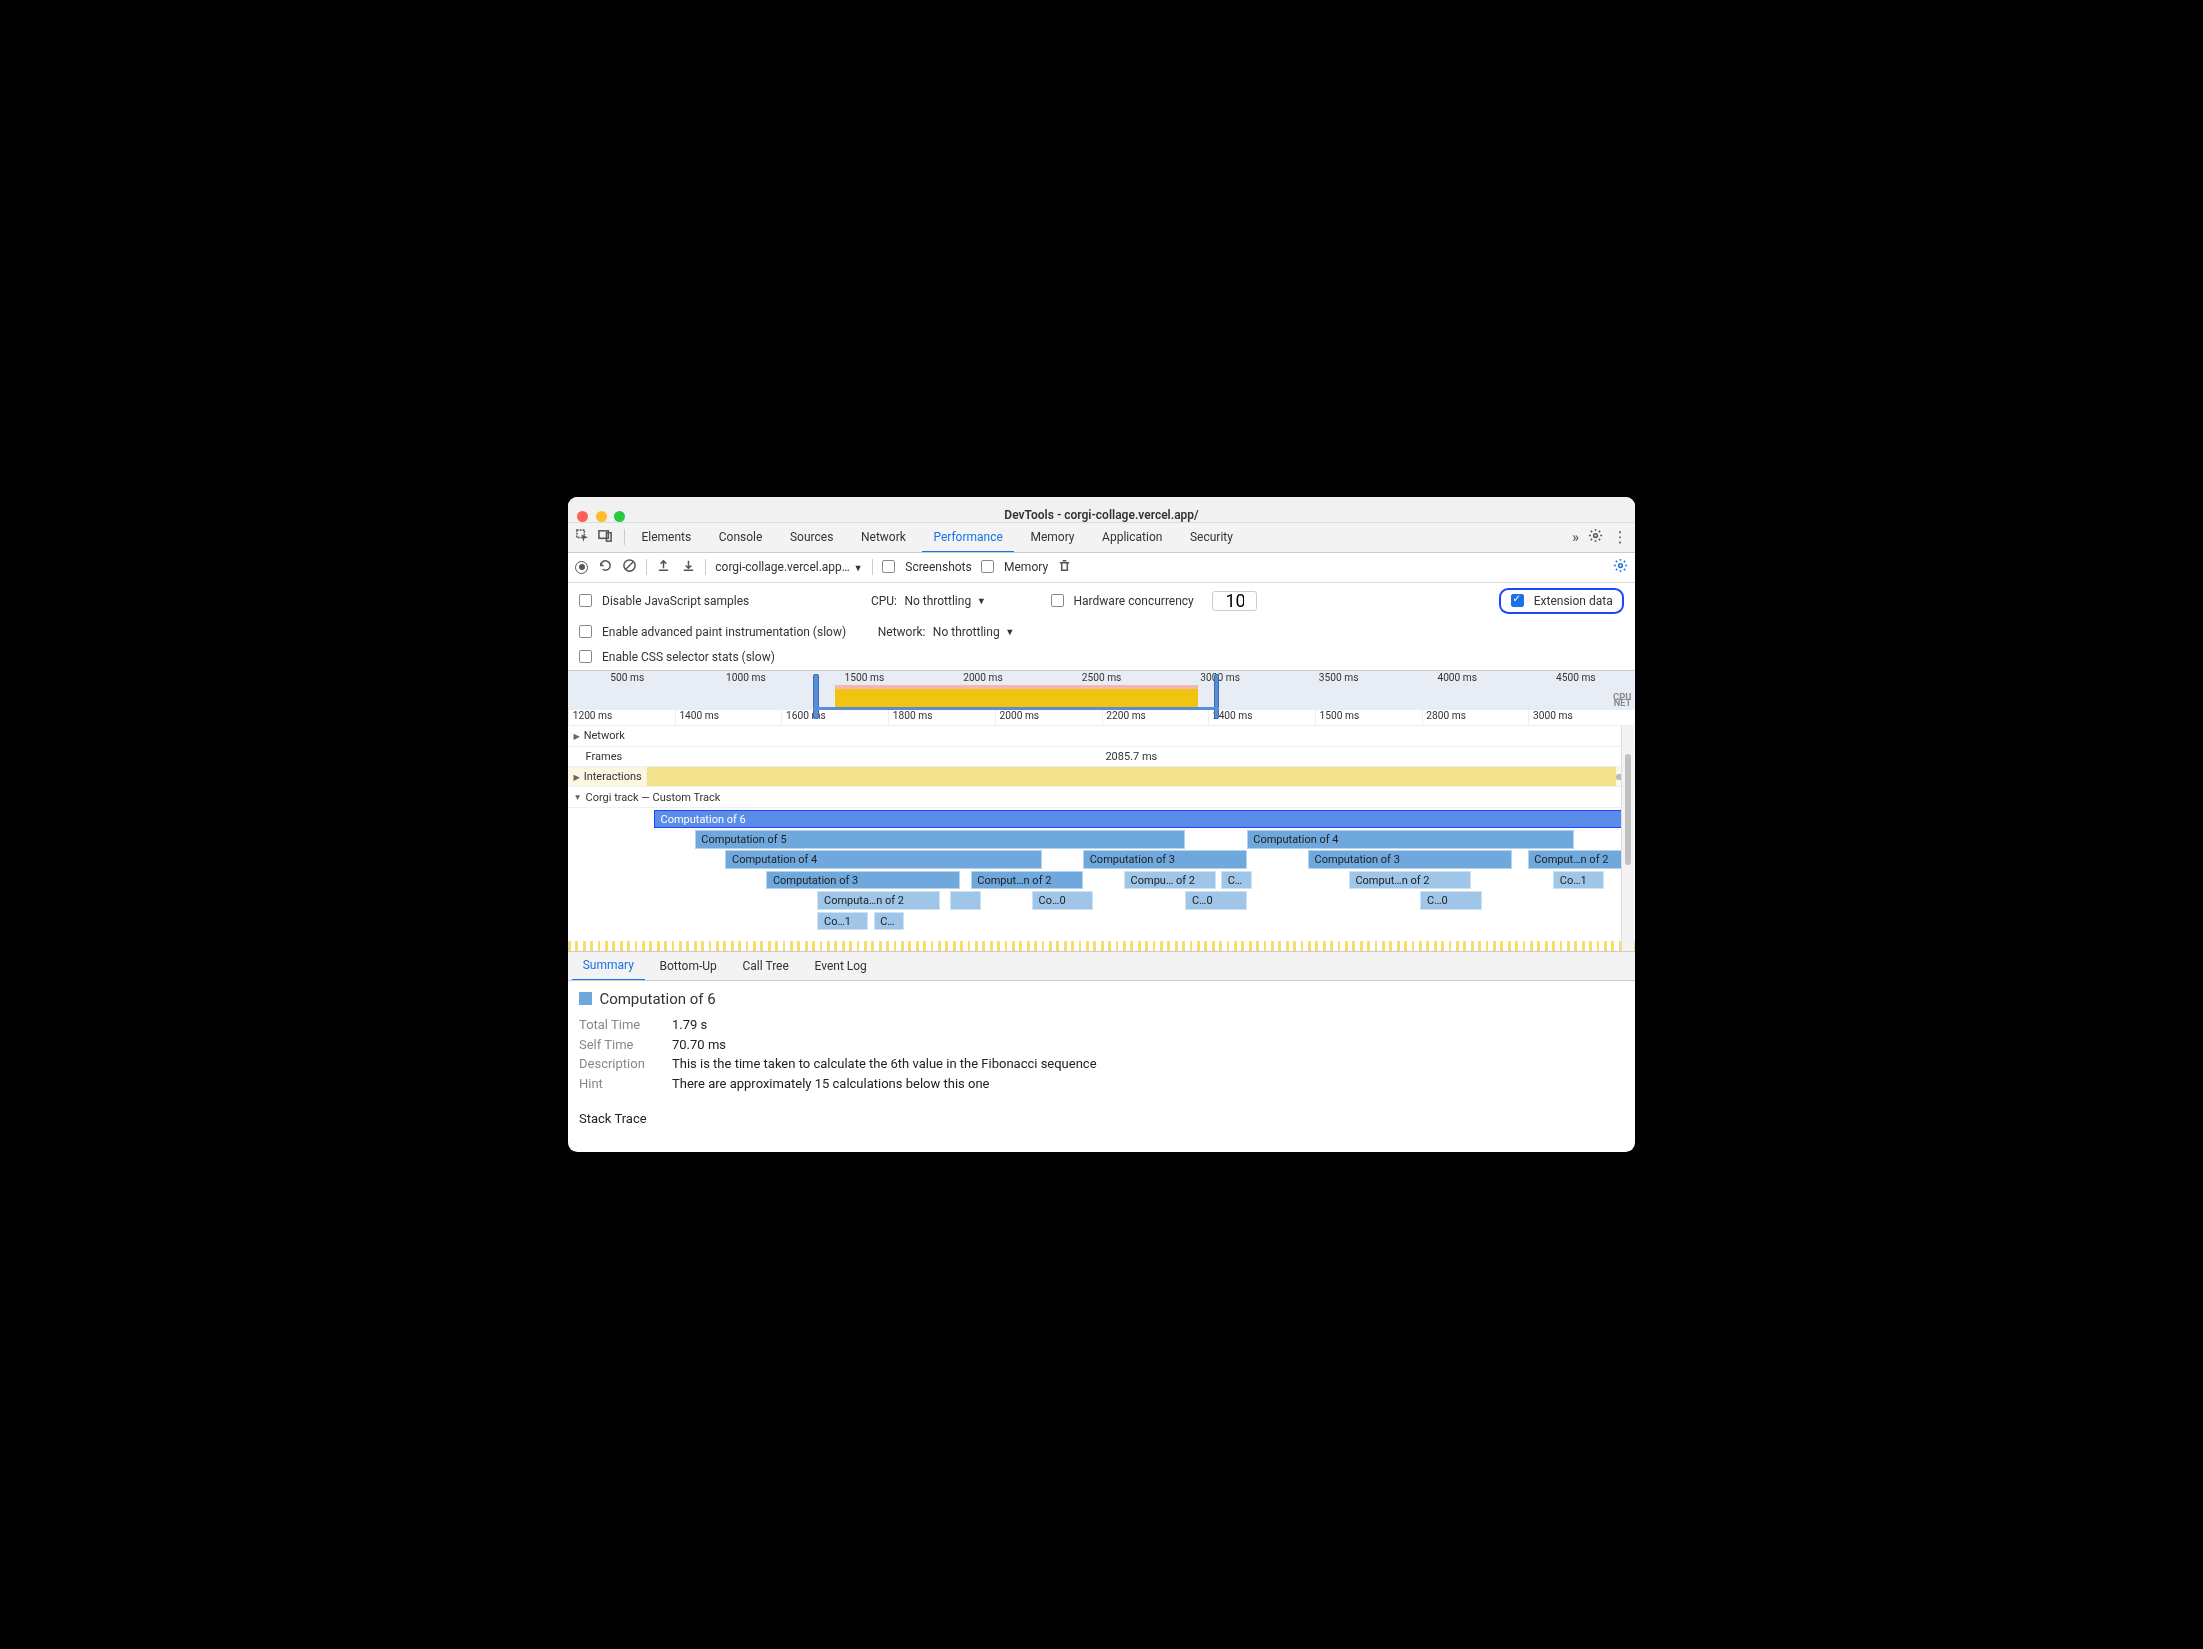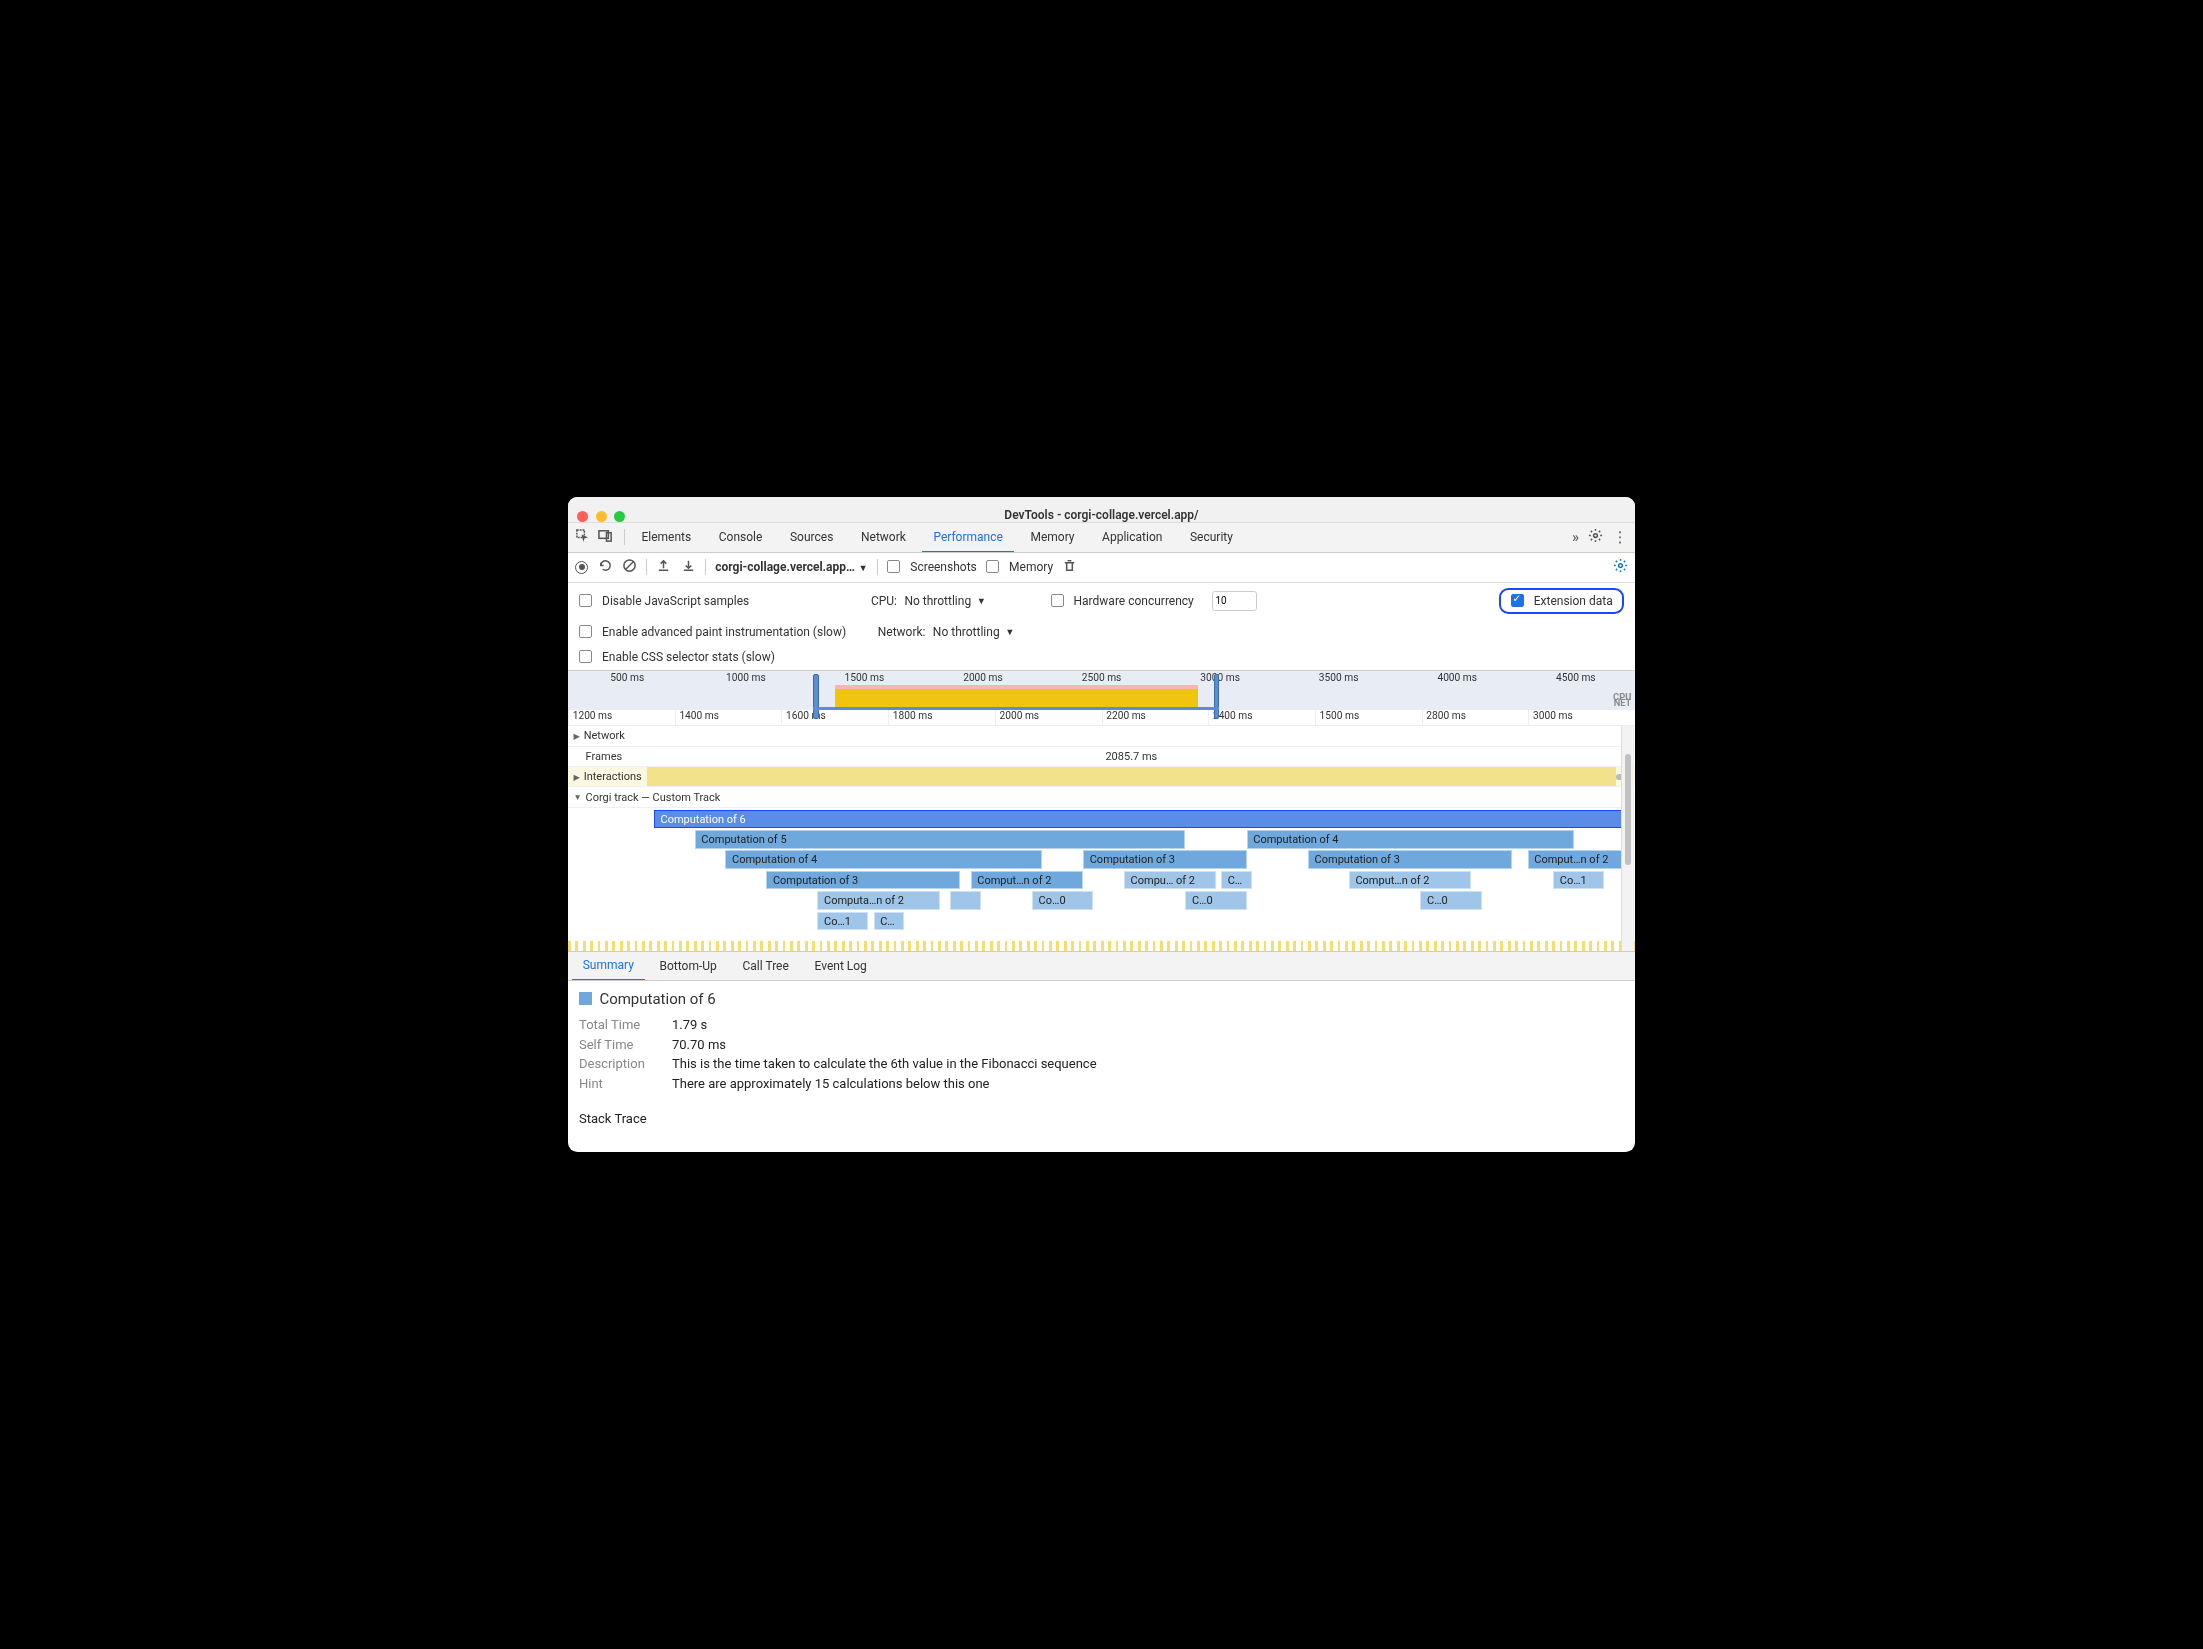--- a/index.html
+++ b/index.html
@@ -19,32 +19,32 @@
   .tabs-bar { display: flex; align-items: center; height: 30px; border-bottom: 0.9px solid #ccc; background: #f3f3f3; padding: 0 7.4px; gap: 5.6px; }
   .tabs-left-icons { display: flex; gap: 7.4px; align-items: center; padding-right: 5.6px; }
   .tabs-sep { width: 0.9px; height: 16.7px; background: #ccc; }
   .tab { font-size: 12px; color: #333; padding: 0 11px; height: 100%; display: flex; align-items: center; cursor: pointer; }
   .tab.active { color: #1a73e8; border-bottom: 1.9px solid #1a73e8; }
   .tabs-right { margin-left: auto; display: flex; gap: 9.3px; align-items: center; }
   
   
   .toolbar { display: flex; align-items: center; height: 30px; border-bottom: 0.9px solid #ddd; padding: 0 7.4px; gap: 9.3px; font-size: 12px; color: #333; background: #fff; }
   .tb-sep { width: 0.9px; height: 16.7px; background: #ccc; }
-  .url-select { display: flex; align-items: center; gap: 3.7px; font-weight: bold; }
+  .url-select { display: flex; align-items: center; gap: 3.7px; }
   .checkbox { width: 13px; height: 13px; border: 0.9px solid #888; border-radius: 1.9px; display: inline-block; position: relative; }
   .checkbox.checked { background: #1a73e8; border-color: #1a73e8; }
   .checkbox.checked::after { content: "✓"; color: #fff; font-size: 10.2px; position: absolute; top: -1.9px; left: 0.9px; }
   .chk-label { display: flex; align-items: flex-start; gap: 10px; }
   
   
   .settings-row { display: flex; align-items: center; padding: 5.6px 11px; gap: 18.6px; font-size: 12px; color: #333; background: #fff; }
   .settings-row .field { display: flex; align-items: center; gap: 7.4px; }
   .dropdown-val { display: flex; align-items: center; gap: 5.6px; }
   .triangle-down { font-size: 9.3px; }
-  .hw-input { width: 45px; height: 20.4px; border: 0.9px solid #ccc; border-radius: 2.8px; padding: 0 2px; font-size: 10px; }
+  .hw-input { width: 45px; height: 20.4px; border: 0.9px solid #ccc; border-radius: 2.8px; padding: 0 12px; font-size: 18px; }
   .ext-data-highlight { border: 2.8px solid #1a47ff; border-radius: 9.3px; padding: 3.7px 9.3px; }
   
   
   .overview { height: 40px; background: #e8edf5; position: relative; border-top: 0.9px solid #ccc; }
   .overview-ticks { display: flex; font-size: 10.2px; color: #333; padding-top: 1.9px; }
   .overview-ticks span { flex: 1; text-align: center; }
   .overview-cpu-label { position: absolute; right: 3.7px; top: 20.4px; font-size: 9.3px; color: #888; font-weight: 700; }
   .overview-net-label { position: absolute; right: 3.7px; bottom: 1.9px; font-size: 9.3px; color: #888; font-weight: 600; }
   .overview-activity { position: absolute; top: 18.6px; left: 25%; width: 34%; height: 18.6px; background: #f1c40f; }
   .overview-activity::before { content:""; position:absolute; top:-3.7px; left:0; right:0; height:3.7px; background:#f5b7b1; }

